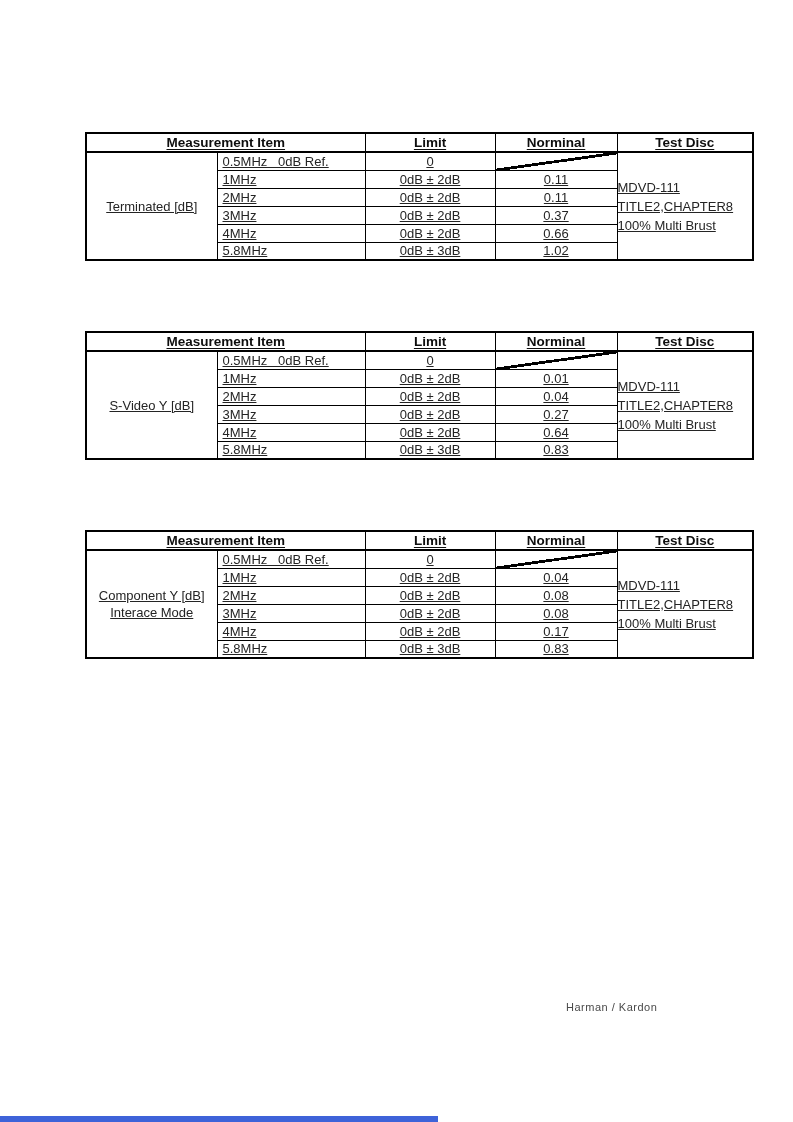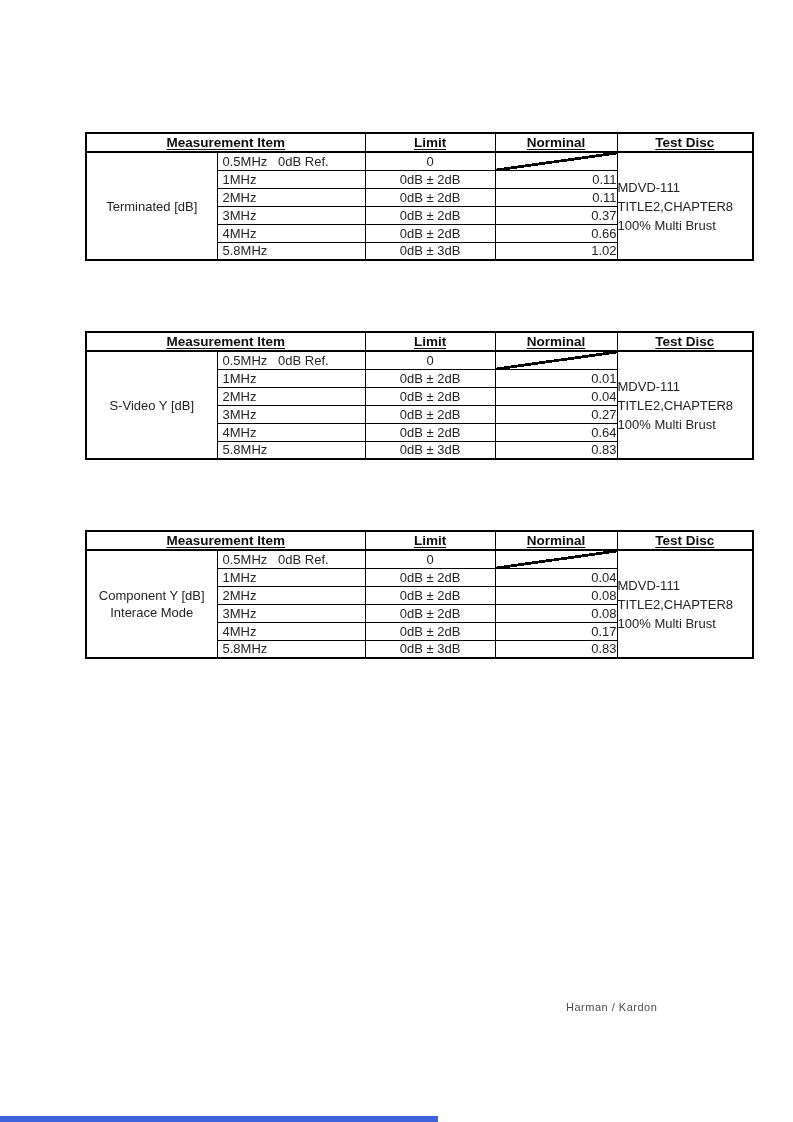--- a/index.html
+++ b/index.html
@@ -19,24 +19,24 @@
     border:2px solid #000;
     margin-left:32px;
   }
   .t0 { top:132px; } .t1 { top:331px; } .t2 { top:530px; }
   .tbl th, .tbl td { border:1px solid #000; overflow:hidden; }
   .tbl thead th {
     border-bottom:2px solid #000;
     height:19px; font-size:13.5px; font-weight:bold; text-align:center; color:#0e0e0e;
   }
   .tbl thead th .u { text-decoration:underline; text-underline-offset:2px; }
-  .tbl td { height:18px; font-size:13px; color:#242424; vertical-align:middle; }
+  .tbl td { height:18px; font-size:13px; color:#242424; vertical-align:middle;text-decoration:underline; }
   .c-item  { text-align:left; padding-left:5px; white-space:pre; }
   .c-limit { text-align:center; }
-  .c-nom   { text-align:right; position:relative; }
+  .c-nom   { text-align:center; position:relative; }
   .c-nom .diag {
     position:absolute; left:0; top:0; right:0; bottom:0;
     background:linear-gradient(to bottom right,
       rgba(0,0,0,0) calc(50% - 1.4px), #000 calc(50% - 1.4px),
       #000 calc(50% + 1.4px), rgba(0,0,0,0) calc(50% + 1.4px));
   }
   .c-label { text-align:center; font-size:13px; color:#333; line-height:17px; }
   .c-disc  { text-align:left; font-size:13px; color:#2d2d2d; line-height:19px; }
   .footer-brand {
     position:absolute; left:566px; top:1001px;

